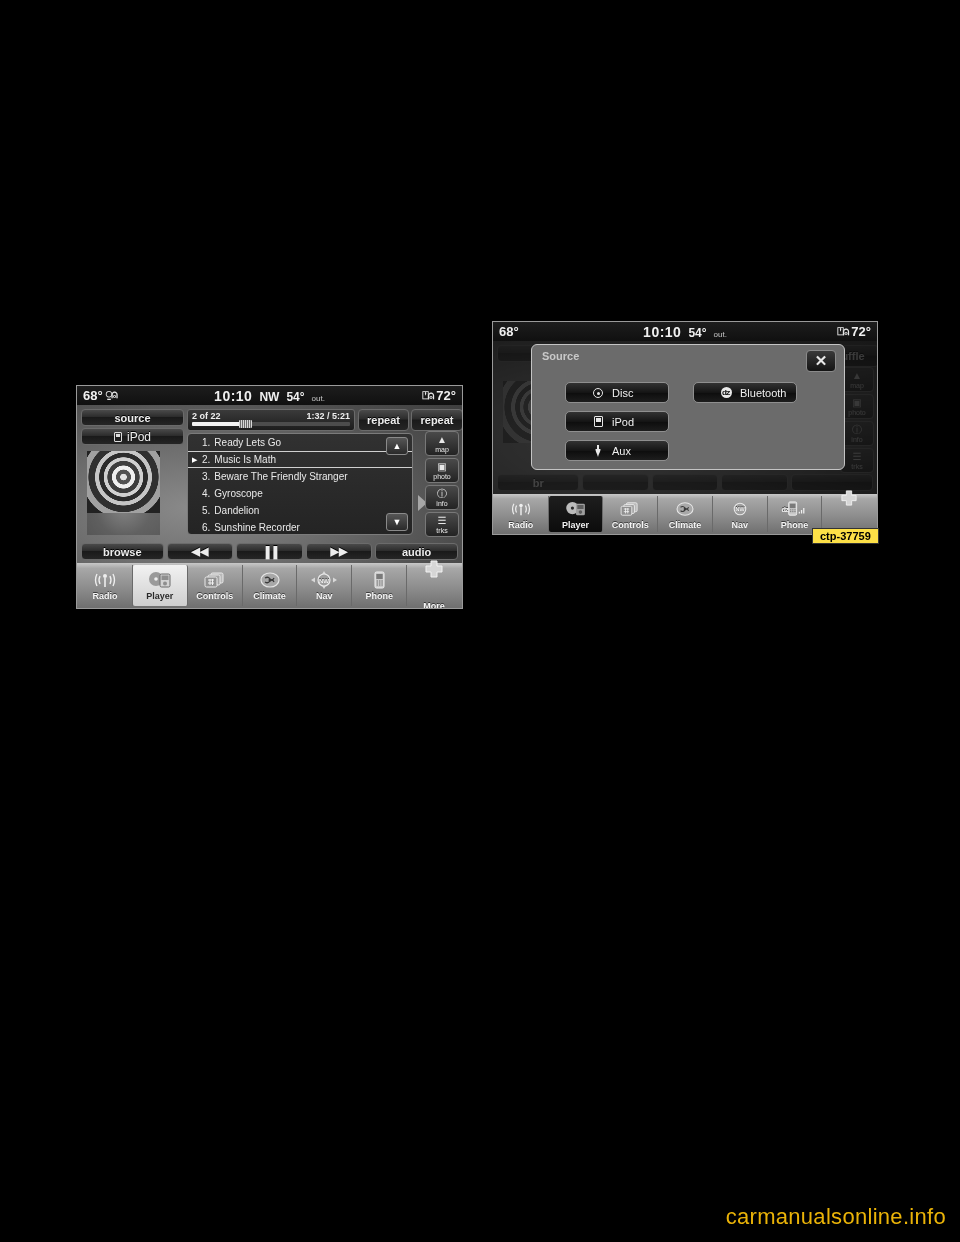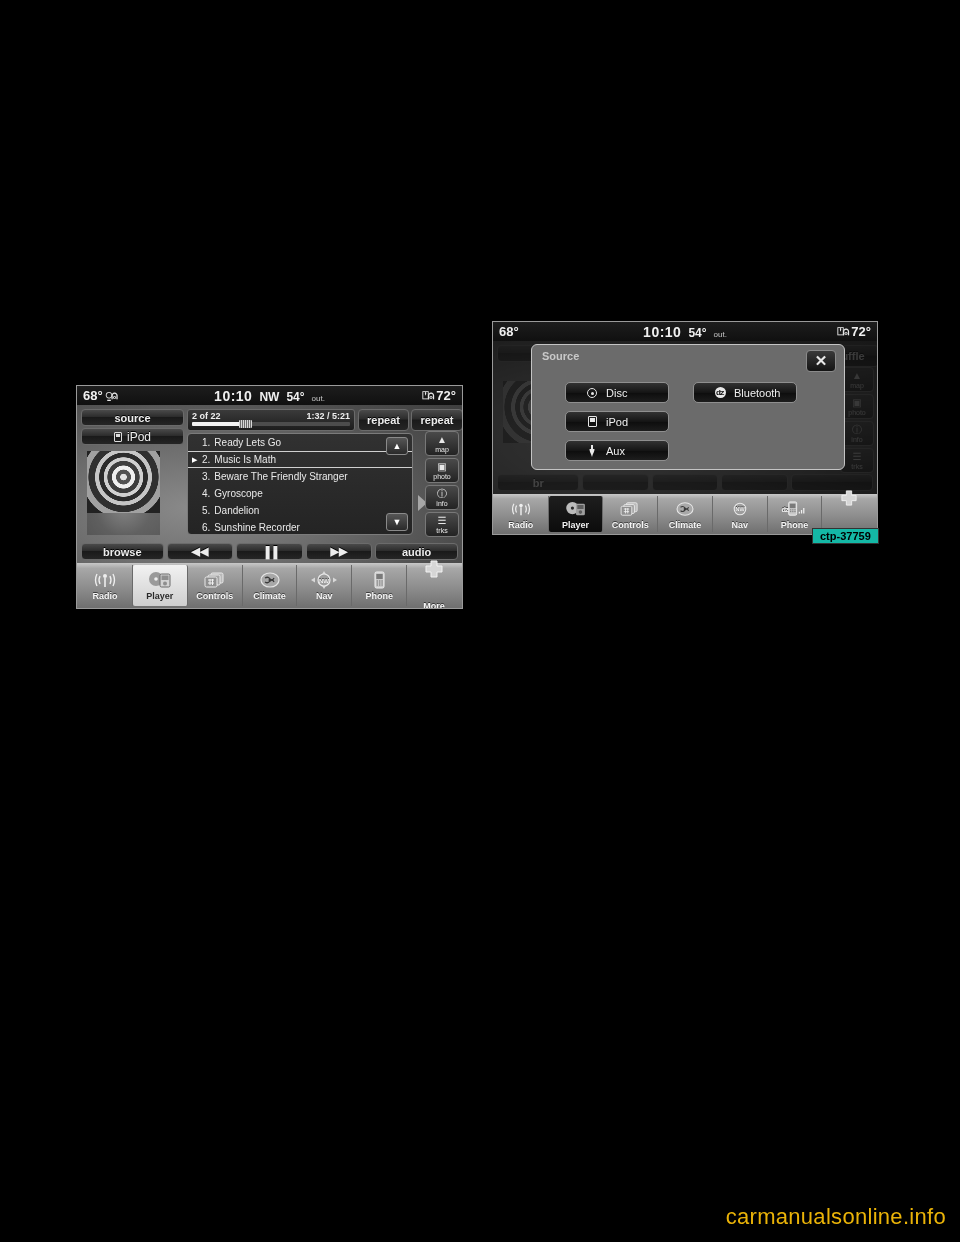--- a/index.html
+++ b/index.html
@@ -30,21 +30,21 @@
   
   .statusbar {
     position: absolute; left: 0; right: 0; top: 0;
     height: 19px;
     background: linear-gradient(#1d1d1d, #101010);
     color: #f0f0f0;
     display: flex; align-items: center;
     font-size: 12px; font-weight: bold;
     padding: 0 6px;
   }
-  .sb-left { display: flex; align-items: center; gap: 3px; }
+  .sb-left { display: flex; gap: 3px; }
   .sb-center { position: absolute; left: 50%; transform: translateX(-50%);
                display: flex; align-items: baseline; gap: 7px; text-align: center; }
   .sb-right { margin-left: auto; display: flex; align-items: center; gap: 3px; }
   .sb-small { font-size: 8px; font-weight: normal; color: #c8c8c8; }
   .sb-temp { font-size: 13px; }
   .sb-time { font-size: 14px; letter-spacing: .5px; }
   .glyph-seat { font-size: 11px; color: #e8e8e8; letter-spacing: -1px; }
 
   
   .btn {
@@ -203,36 +203,36 @@
     display: flex; align-items: center; justify-content: center;
     color: #e8e8e8; font-size: 15px; font-weight: bold; cursor: pointer;
   }
   .modal-grid { position: absolute; left: 33px; top: 37px; right: 20px; display: flex; gap: 24px; }
   .modal-col { display: flex; flex-direction: column; gap: 8px; }
   .src-btn {
     width: 104px; height: 21px;
     background: linear-gradient(#323232 0%, #151515 50%, #0d0d0d 52%, #1d1d1d 100%);
     border: 1px solid #8f8f8f; border-radius: 5px;
     color: #f0f0f0; font-size: 11px;
-    display: flex; align-items: center; gap: 8px; padding-left: 20px;
+    display: flex; align-items: center; gap: 8px; padding-left: 26px;
     cursor: pointer;
   }
   .src-btn.bt { width: 104px; }
   .src-ico { width: 12px; display: flex; align-items: center; justify-content: center; font-size: 10px; }
   .ico-disc { width: 10px; height: 10px; border: 1.4px solid #e6e6e6; border-radius: 50%; position: relative; }
   .ico-disc::after { content:''; position:absolute; left:3px; top:3px; width:3px; height:3px; background:#e6e6e6; border-radius:50%; }
   .ico-ipod2 { width: 9px; height: 11px; border: 1.3px solid #e6e6e6; border-radius: 1px; position: relative; }
   .ico-ipod2::after { content:''; position:absolute; left:1.2px; top:1.2px; width:5px; height:3.5px; background:#e6e6e6; }
   .ico-bt { width: 11px; height: 11px; border-radius: 50%; background: #e9e9e9; color: #111;
             font-size: 8px; font-weight: bold; display: flex; align-items: center; justify-content: center; }
 
   
   .figtag {
     position: absolute;
-    background: #14b8a6; color: #000;
+    background: #fde047; color: #000;
     border: 1px solid #333;
     font-size: 11px; font-weight: bold;
     padding: 1px 7px;
     font-family: "Liberation Sans", sans-serif;
   }
 
   
   .watermark {
     position: absolute; right: 14px; bottom: 12px;
     color: #eab308; font-size: 22px;

